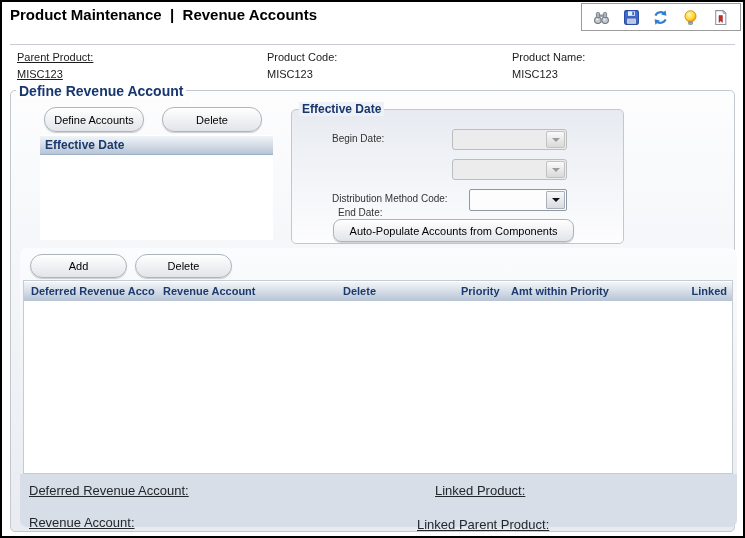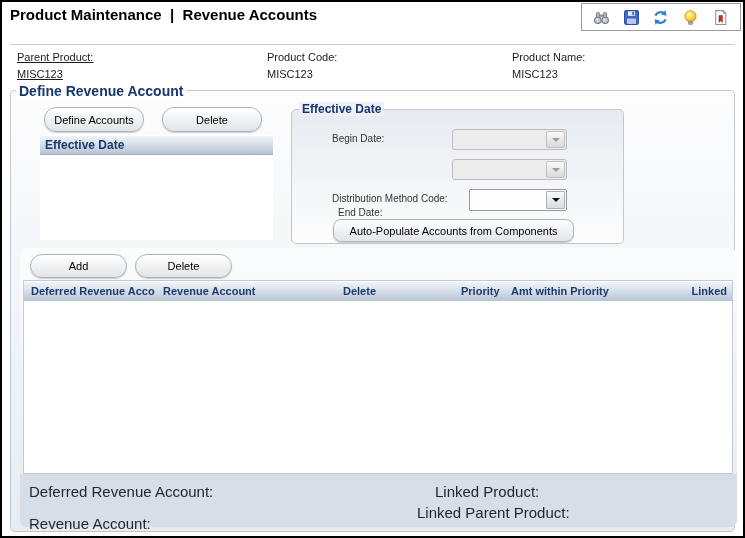--- a/index.html
+++ b/index.html
@@ -69,22 +69,22 @@
   .grid{left:21px;top:278px;width:710px;height:194px;border:1px solid #c6cad1;box-sizing:border-box;background:#fff;}
   .grid-header{position:absolute;left:0;top:0;right:0;height:20px;
         background:linear-gradient(180deg,#f4f7fa 0%,#d9e1ea 45%,#b7c4d4 100%);
         border-bottom:1px solid #9db0c4;box-shadow:inset 0 1px 0 #fff;}
   .grid-col{position:absolute;top:0;line-height:20px;font-size:11px;font-weight:bold;color:#1c3a6e;white-space:nowrap;}
   .gc0{left:7px;} .gc1{left:139px;} .gc2{left:319px;} .gc3{left:437px;} .gc4{left:487px;} .gc5{right:5px;}
   .grid-body{position:absolute;left:0;top:20px;right:0;bottom:0;background:#fff;}
 
   
   .summary{left:18px;top:472px;width:717px;height:53px;background:#d8dee8;border-radius:0 0 7px 7px;}
-  .sum-label{font-size:15px;color:#24272c;}
-  .sl1{left:27px;top:481px;} .sl2{left:27px;top:513px;text-align:center;} .sr1{left:415px;top:481px;padding-left:18px;} .sr2{left:415px;top:502px;text-align:center;}
+  .sum-label{font-size:13px;color:#24272c;text-decoration:underline;}
+  .sl1{left:27px;top:481px;} .sl2{left:27px;top:513px;text-align:center;} .sr1{left:415px;top:481px;padding-left:18px;} .sr2{left:415px;top:515px;text-align:center;}
 </style>
 </head>
 <body>
 
 <div class="window">
 
   <div class="abs page-title">Product Maintenance  |  Revenue Accounts</div>
 
   <div class="abs toolbar">
     <span class="tool-btn">

